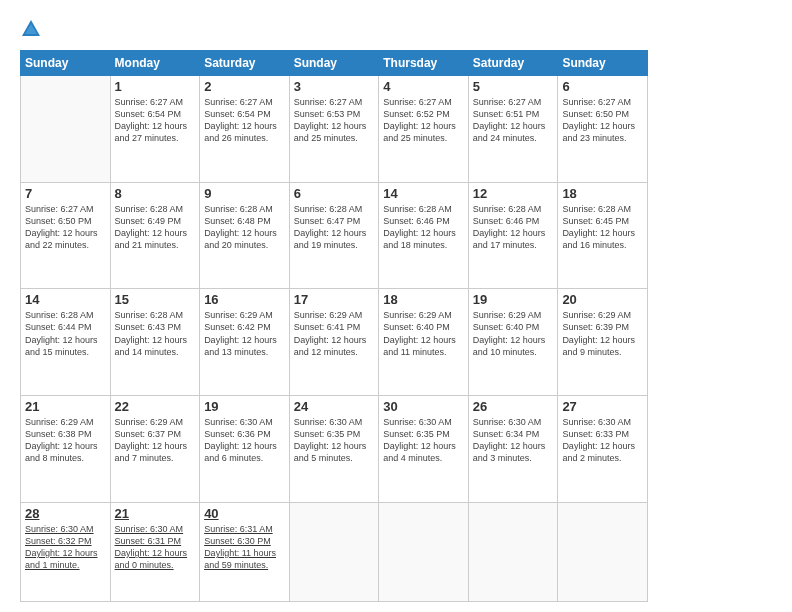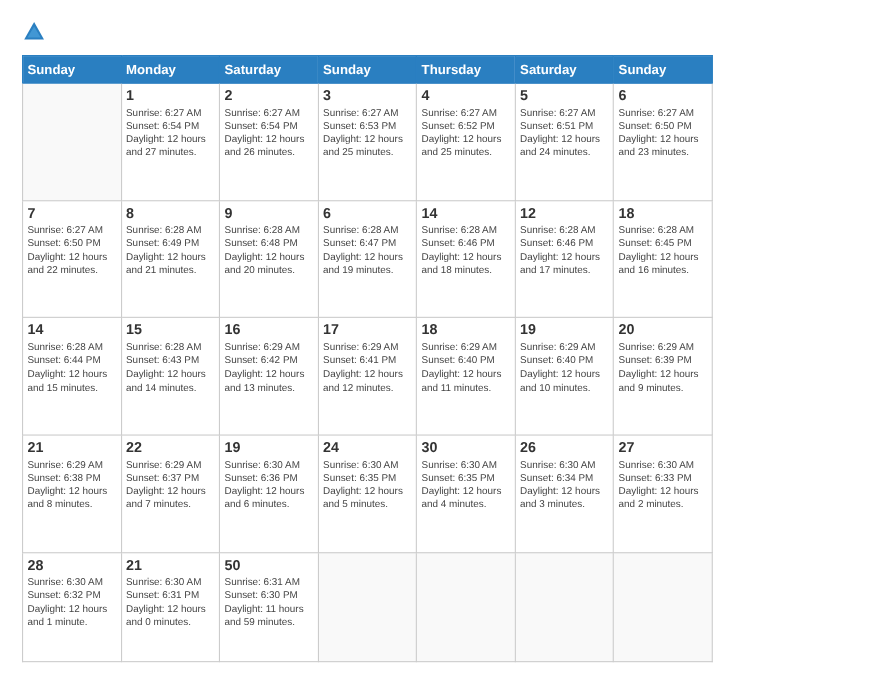--- a/index.html
+++ b/index.html
@@ -78,20 +78,21 @@
     .day-info {
       font-size: 9px;
       color: #444;
       line-height: 1.35;
     }
     .empty-cell {
       background: #f9f9f9;
     }
     .row-last td {
       height: 68px;
+      text-decoration: underline;
     }
   </style>
 </head>
 <body>
 
 <div class="page">
   <div class="header">
     <div class="logo">
       <svg class="logo-icon" viewBox="0 0 22 22">
         <polygon points="11,2 20,18 2,18" fill="#2a7fc1"></polygon>
@@ -241,21 +242,21 @@
         <tr class="row-last">
           <td>
             <span class="day-number">28</span>
             <div class="day-info">Sunrise: 6:30 AM<br>Sunset: 6:32 PM<br>Daylight: 12 hours and 1 minute.</div>
           </td>
           <td>
             <span class="day-number">21</span>
             <div class="day-info">Sunrise: 6:30 AM<br>Sunset: 6:31 PM<br>Daylight: 12 hours and 0 minutes.</div>
           </td>
           <td>
-            <span class="day-number">50</span>
+            <span class="day-number">40</span>
             <div class="day-info">Sunrise: 6:31 AM<br>Sunset: 6:30 PM<br>Daylight: 11 hours and 59 minutes.</div>
           </td>
           <td class="empty-cell"></td>
           <td class="empty-cell"></td>
           <td class="empty-cell"></td>
           <td class="empty-cell"></td>
         </tr>
       </tbody>
   </table>
 </div>

